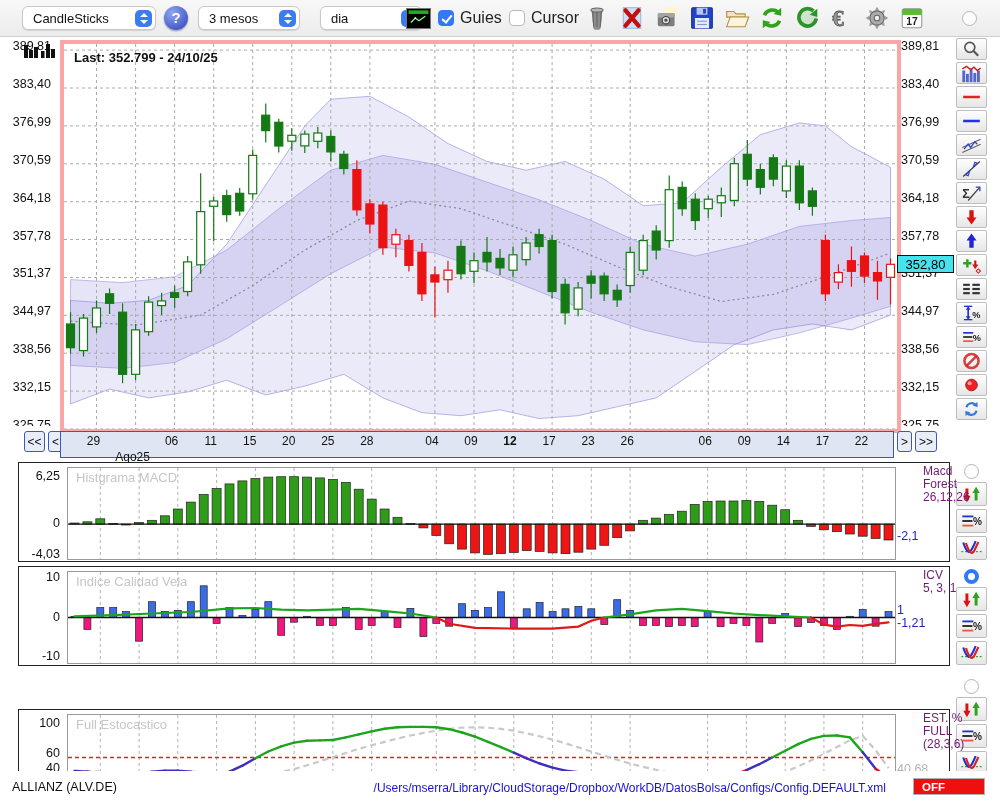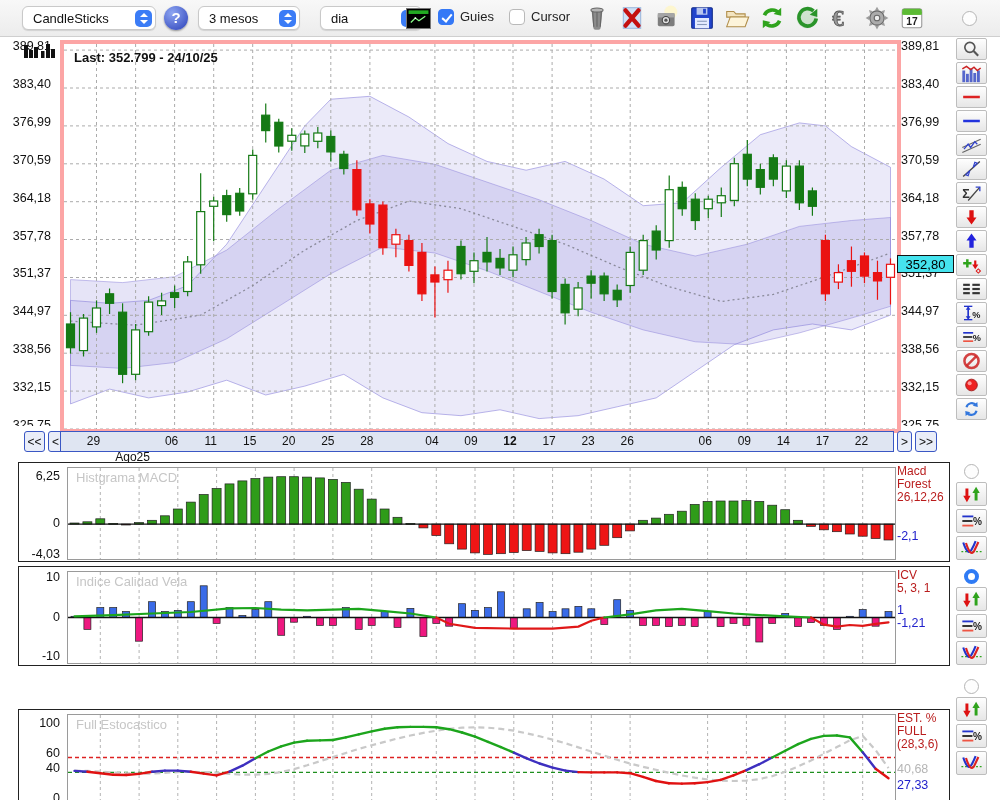--- a/index.html
+++ b/index.html
@@ -13,21 +13,21 @@
        padding-left:10px;box-sizing:border-box;cursor:default;}
   #sel-type{left:22px;width:134px;} #sel-range{left:198px;width:102px;} #sel-period{left:320px;width:102px;}
   .stepper{position:absolute;right:3px;top:3px;width:17px;height:17px;background:#3b7cf6;border-radius:5px;}
   .stepper i{position:absolute;left:4.5px;width:0;height:0;border-left:4px solid transparent;border-right:4px solid transparent;}
   .stepper .up{top:3px;border-bottom:4.5px solid #fff;} .stepper .dn{bottom:3px;border-top:4.5px solid #fff;}
   .helpbtn{position:absolute;left:164px;top:6px;width:24px;height:24px;border-radius:50%;
            background:radial-gradient(circle at 35% 30%,#8ea6f2,#2a3fb8);color:#fff;font-weight:bold;
            font-size:15px;text-align:center;line-height:24px;box-shadow:0 1px 2px rgba(0,0,0,.4);}
   .miniwin{position:absolute;left:406px;top:8px;width:25px;height:21px;padding:0;border:1px solid #777;background:#000;}
   .miniwin svg{width:100%;height:100%;display:block;}
-  .chk{position:absolute;top:9px;font-size:13px;color:#222;display:flex;gap:6px;align-items:flex-start;}
+  .chk{position:absolute;top:9px;font-size:16px;color:#222;display:flex;gap:6px;align-items:center;}
   #chk-guies{left:438px;} #chk-cursor{left:509px;}
   .box{width:16px;height:16px;border-radius:4px;border:1px solid #b9b9b9;background:#fff;display:inline-block;position:relative;box-sizing:border-box;}
   .box.on{background:#3478f6;border-color:#3478f6;}
   .box.on::after{content:"";position:absolute;left:5px;top:2px;width:4px;height:8px;border:solid #fff;border-width:0 2px 2px 0;transform:rotate(40deg);}
   #tb-icons{position:absolute;left:584px;top:5px;display:flex;gap:9px;}
   .tbi{width:26px;height:26px;border:none;background:transparent;padding:0;}
   .tbi span{display:block;width:26px;height:26px;} .tbi svg{width:26px;height:26px;display:block;}
   .radio{width:15px;height:15px;border-radius:50%;border:1.5px solid #b5b5b5;background:#fdfdfd;display:inline-block;box-sizing:border-box;}
   .radio.on{border:4.5px solid #2f7bf5;background:#fff;}
   #radio-main{position:absolute;left:962px;top:11px;}
@@ -48,32 +48,32 @@
   .tool{width:31px;height:22px;background:linear-gradient(#fefefe,#e6e6e6);border:1px solid #bdbdbd;border-radius:2px;padding:0;}
   .tool svg{width:100%;height:100%;display:block;}
   #panelcol{position:absolute;left:954px;top:0;width:34px;height:800px;}
   .pgroup{position:absolute;left:0;width:34px;display:flex;flex-direction:column;gap:3px;align-items:center;}
   .pgroup .tool{height:24px;}
   
   #datebar{position:absolute;left:0;top:431px;width:1000px;height:23px;font-size:12px;color:#111;}
   .navbtn{position:absolute;top:0;height:21px;background:#e9edf8;border:1.5px solid #3a57c4;border-radius:3px;
           font-size:12px;line-height:18px;text-align:center;color:#111;padding:0;box-sizing:border-box;font-family:inherit;}
   #nav-first{left:24px;width:21px;} #nav-prev{left:48px;width:15px;}
-  #date-strip{position:absolute;left:60px;top:0;width:834px;height:21px;background:#dfe5f2;border:1.5px solid #3a57c4;box-sizing:border-box;}
+  #date-strip{position:absolute;left:60px;top:0;width:834px;height:27px;background:#dfe5f2;border:1.5px solid #3a57c4;box-sizing:border-box;}
   #nav-next{left:897px;width:15px;} #nav-last{left:915px;width:22px;}
   .dl{position:absolute;top:2px;width:44px;margin-left:-22px;text-align:center;}
   
   .panel{position:absolute;left:18px;width:932px;height:100px;border:1px solid #222;background:#fff;box-sizing:border-box;}
   #p-macd{top:462px;} #p-icv{top:566px;} #p-stoch{top:670px;margin-top:39px;}
   .pplot{position:absolute;left:48px;top:4px;width:827px;height:91px;border:1px solid #9a9a9a;box-sizing:content-box;}
   .pplot svg{position:absolute;left:0;top:0;width:100%;height:100%;}
   .ptitle{position:absolute;left:8px;top:2px;font-size:13px;color:#c6c6c6;}
   .paxis{position:absolute;left:0;top:4px;width:46px;height:92px;font-size:12.5px;color:#111;}
   .paxis .yl{position:absolute;right:5px;transform:translateY(-50%);}
-  .pright{position:absolute;left:878px;top:2px;width:52px;font-size:12px;color:#b91c1c;line-height:13px;}
+  .pright{position:absolute;left:904px;top:2px;width:52px;font-size:12px;color:#701a75;line-height:13px;}
   .pparam{white-space:pre-line;}
   .pval{position:absolute;left:878px;font-size:12.5px;}
   .blue{color:#2222cc;} .gray{color:#b5b5b5;}
   
   #statusbar{position:absolute;left:0;top:771px;width:1000px;height:29px;background:#fff;}
   #sym{position:absolute;left:12px;top:9px;font-size:12.5px;color:#111;}
   #cfgpath{position:absolute;right:114px;top:10px;font-size:12px;color:#1712d8;cursor:pointer;}
   #offbtn{position:absolute;left:913px;top:7px;width:72px;height:17px;background:#ee0f0f;border:1px solid #b0b0b0;
           color:#fff;font-weight:bold;font-size:11.5px;text-align:left;padding:0 0 0 8px;line-height:14px;font-family:inherit;}
 </style>
@@ -968,14 +968,19 @@
     </div>
     <div class="pright">
         <div class="pparam">EST. %
 FULL
 (28,3,6)</div>
       </div>
     <div class="pval gray" style="top:52px">40,68</div>
     <div class="pval blue" style="top:68px">27,33</div>
   </div>
 
+  <div id="statusbar">
+    <span id="sym">ALLIANZ (ALV.DE)</span>
+    <span id="cfgpath">/Users/mserra/Library/CloudStorage/Dropbox/WorkDB/DatosBolsa/Configs/Config.DEFAULT.xml</span>
+    <button id="offbtn">OFF</button>
+  </div>
 
 </div>
 
 </body></html>

